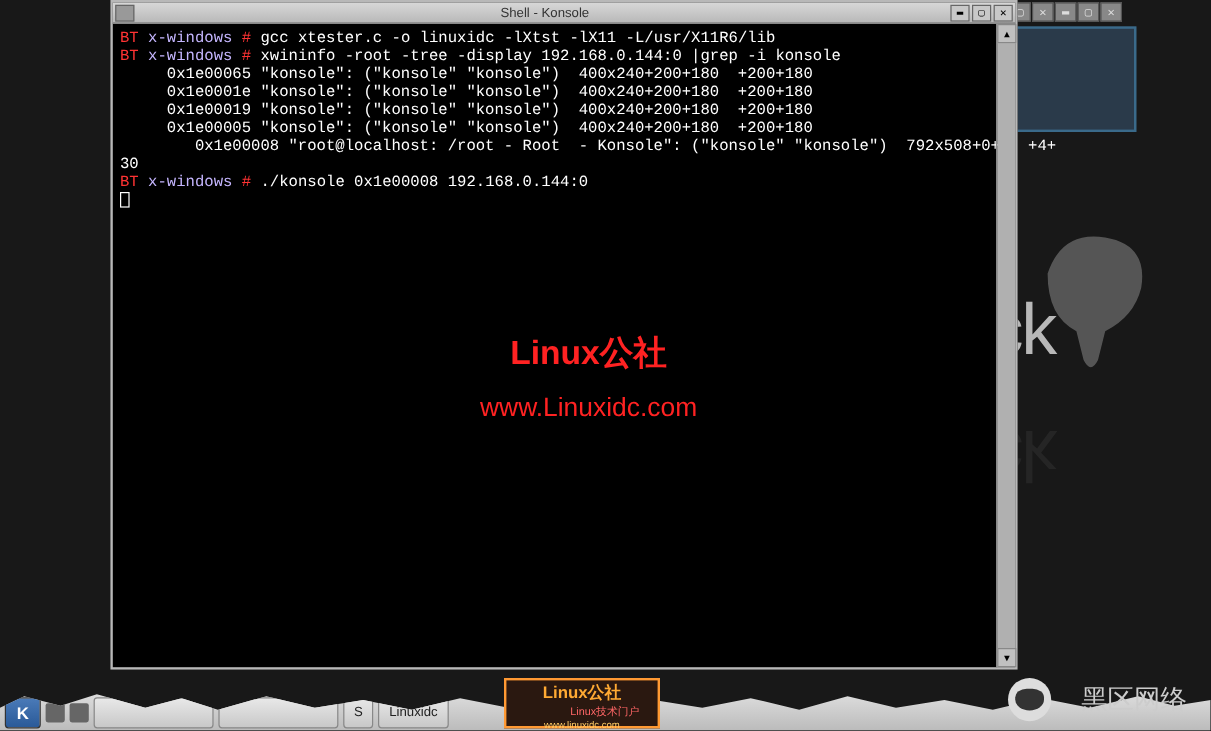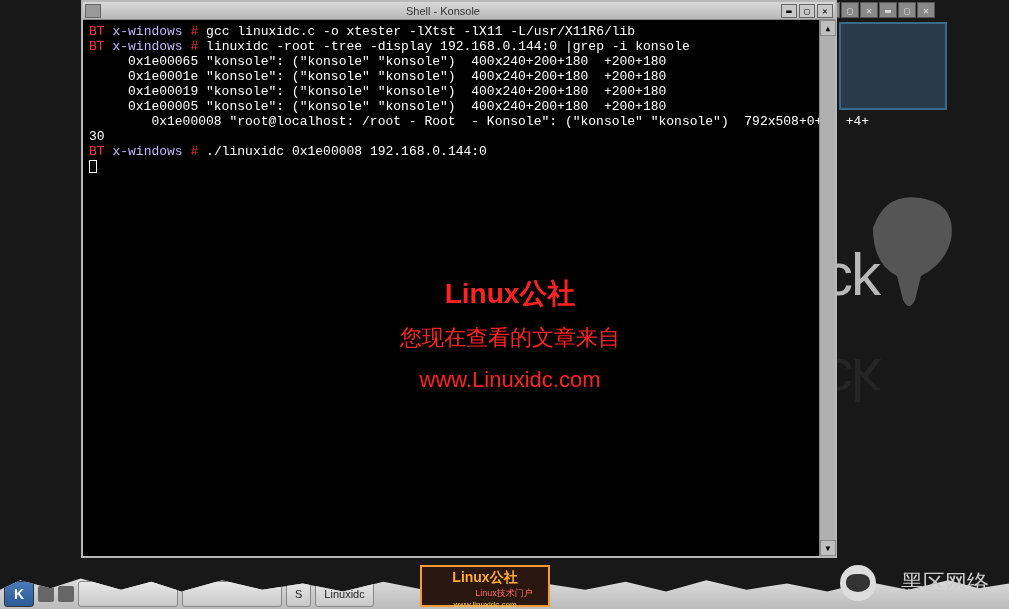--- a/index.html
+++ b/index.html
@@ -50,21 +50,21 @@
       right: 40px;
       top: 180px;
       width: 120px;
       height: 140px;
       color: #666;
     }
     
     
     .window {
       position: absolute;
-      left: 81px;
+      left: 92px;
       top: 0;
       width: 756px;
       height: 558px;
       background: #000;
       border: 2px solid #b8b8b8;
       z-index: 10;
     }
     
     .titlebar {
       height: 18px;
@@ -338,41 +338,40 @@
   <div class="titlebar">
     <div class="titlebar-left"></div>
     <div class="titlebar-title">Shell - Konsole</div>
     <div class="titlebar-buttons">
       <div class="titlebar-btn">▬</div>
       <div class="titlebar-btn">▢</div>
       <div class="titlebar-btn">✕</div>
     </div>
   </div>
 
-  <div class="terminal-content"><span class="t-red">BT</span> <span class="t-cyan">x-windows</span> <span class="t-red">#</span> <span class="t-white">gcc linuxidc.c -o xtester -lXtst -lX11 -L/usr/X11R6/lib</span>
-<span class="t-red">BT</span> <span class="t-cyan">x-windows</span> <span class="t-red">#</span> <span class="t-white">linuxidc -root -tree -display 192.168.0.144:0 |grep -i konsole</span>
+  <div class="terminal-content"><span class="t-red">BT</span> <span class="t-cyan">x-windows</span> <span class="t-red">#</span> <span class="t-white">gcc xtester.c -o linuxidc -lXtst -lX11 -L/usr/X11R6/lib</span>
+<span class="t-red">BT</span> <span class="t-cyan">x-windows</span> <span class="t-red">#</span> <span class="t-white">xwininfo -root -tree -display 192.168.0.144:0 |grep -i konsole</span>
 <span class="t-white">     0x1e00065 "konsole": ("konsole" "konsole")  400x240+200+180  +200+180</span>
 <span class="t-white">     0x1e0001e "konsole": ("konsole" "konsole")  400x240+200+180  +200+180</span>
 <span class="t-white">     0x1e00019 "konsole": ("konsole" "konsole")  400x240+200+180  +200+180</span>
 <span class="t-white">     0x1e00005 "konsole": ("konsole" "konsole")  400x240+200+180  +200+180</span>
 <span class="t-white">        0x1e00008 "root@localhost: /root - Root  - Konsole": ("konsole" "konsole")  792x508+0+0  +4+</span>
 <span class="t-white">30</span>
-<span class="t-red">BT</span> <span class="t-cyan">x-windows</span> <span class="t-red">#</span> <span class="t-white">./linuxidc 0x1e00008 192.168.0.144:0</span>
+<span class="t-red">BT</span> <span class="t-cyan">x-windows</span> <span class="t-red">#</span> <span class="t-white">./konsole 0x1e00008 192.168.0.144:0</span>
 <span class="cursor-block"></span></div>
 
   <div class="scrollbar">
     <div class="scrollbar-btn up">▲</div>
     <div class="scrollbar-thumb"></div>
     <div class="scrollbar-btn down">▼</div>
   </div>
 </div>
 
 <div class="watermark">
   <div class="watermark-line1">Linux公社</div>
-  <div class="watermark-line2">您现在查看的文章来自</div>
   <div class="watermark-line3">www.Linuxidc.com</div>
 </div>
 
 <div class="taskbar taskbar-torn">
   <div class="kmenu">K</div>
   <div class="taskbar-icon"></div>
   <div class="taskbar-icon"></div>
   <div class="taskbar-item" style="width:100px"></div>
   <div class="taskbar-item" style="width:100px"></div>
   <div class="taskbar-item">

